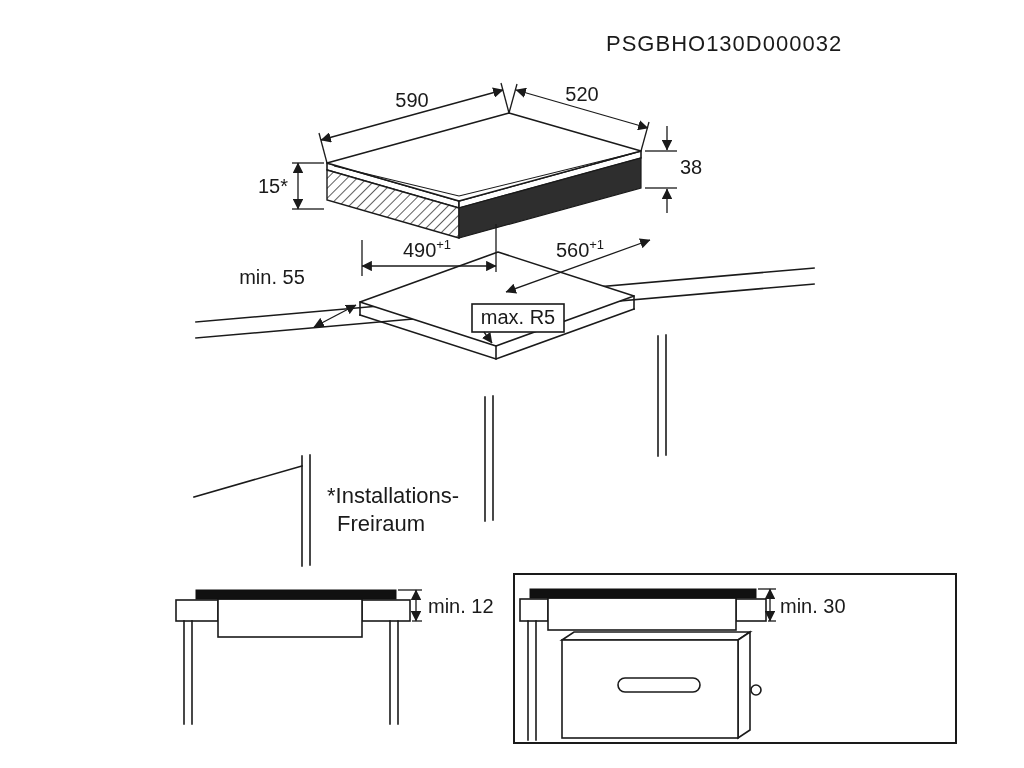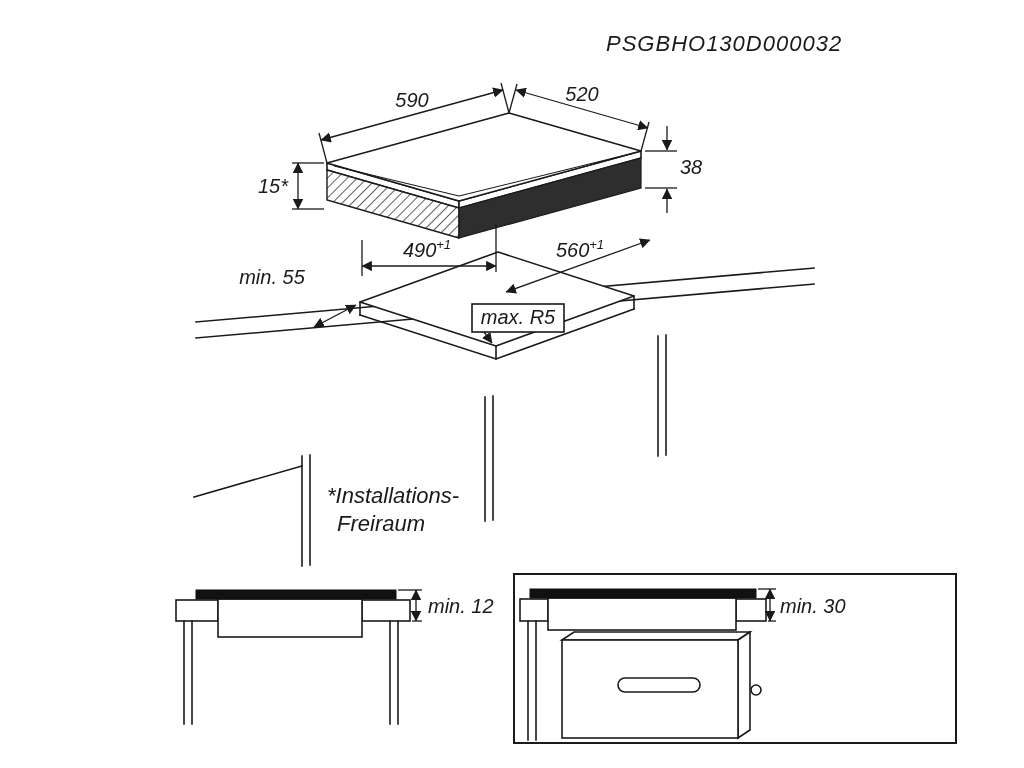--- a/index.html
+++ b/index.html
@@ -1,16 +1,16 @@
 <!DOCTYPE html>
 <html><head>
 <meta charset="utf-8">
 <style>
   html,body{margin:0;padding:0;background:#ffffff;}
-  .stage{position:relative;width:1024px;height:768px;background:#22c55e;overflow:hidden;font-style:italic;}
+  .stage{position:relative;width:1024px;height:768px;background:#22c55e;overflow:hidden;}
   svg{display:block}
   text{font-family:"Liberation Sans","DejaVu Sans",sans-serif;fill:#1a1a1a;}
   .t20{font-size:20px}
   .t22{font-size:22px}
   .sup{font-size:13px}
   .ln{stroke:#1a1a1a;stroke-width:1.6;fill:none;stroke-linecap:square}
   .lnthin{stroke:#1a1a1a;stroke-width:1.1;fill:none}
   .dim{stroke:#1a1a1a;stroke-width:1.3;fill:none}
   .wfill{fill:#ffffff;stroke:#1a1a1a;stroke-width:1.6}
   .darkfill{fill:#2e2e2e;stroke:#1a1a1a;stroke-width:1.2}

